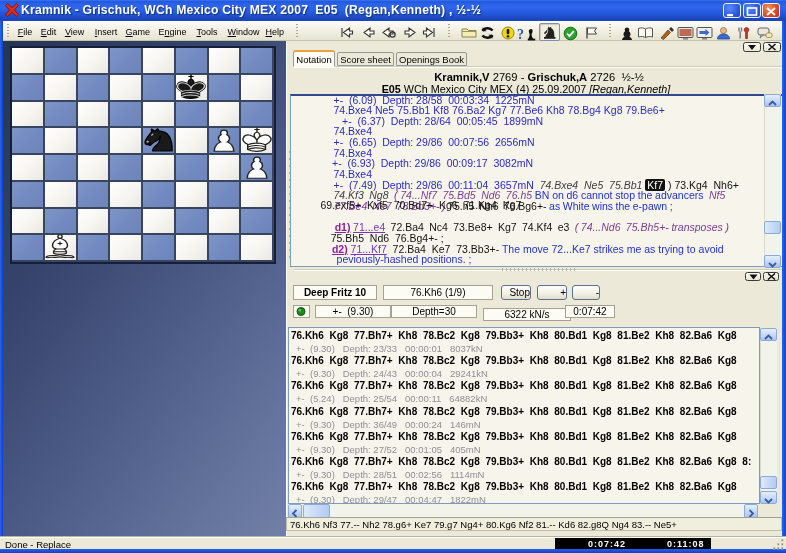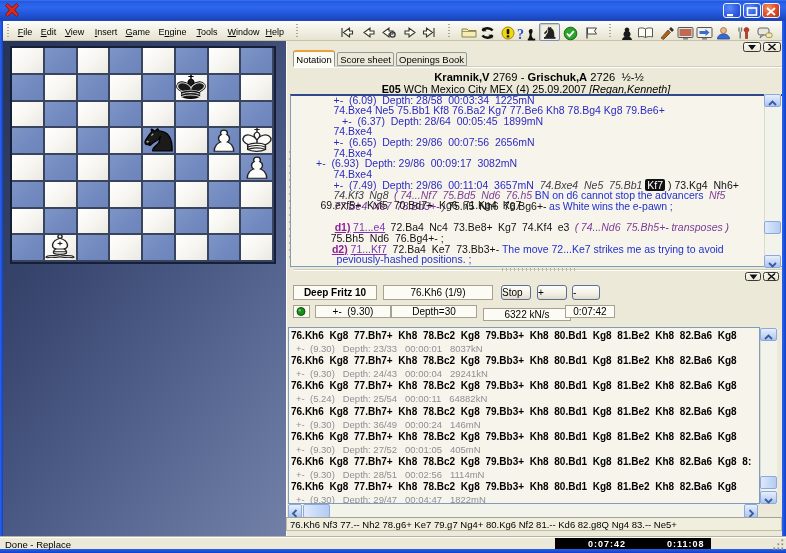--- a/index.html
+++ b/index.html
@@ -74,21 +74,21 @@
 .sthumb { position:absolute; left:0px; width:17px; border:1px solid #8ca8dc; border-radius:2px;
   background:linear-gradient(90deg,#dfeafb 0%,#c8daf7 50%,#b4cbf3 100%); }
 </style></head><body>
 <style>
 
 #engline { position:absolute; left:294px; top:269px; width:488px; height:1px; background:#cfccba; box-shadow:0 1px 0 #fff; }
 .ebox { position:absolute; background:#fdfcf4; border:1px solid #a5a294; font-size:10px;
   text-align:center; color:#000; white-space:pre; }
 .xpbtn { position:absolute; border:1px solid #5f6f94; border-radius:3px;
   background:linear-gradient(180deg,#fefefb 0%,#f2f0e4 60%,#dfdcc8 100%);
-  font-size:10px; text-align:left; color:#000; }
+  font-size:10px; text-align:right; color:#000; }
 #engbox { position:absolute; left:288px; top:327px; width:472px; height:177px;
   background:#f7f5eb; border:1px solid #7f9db9; }
 .el { position:absolute; font-size:10px; white-space:pre; font-weight:bold; color:#000; word-spacing:2.9px; }
 .eg { position:absolute; font-size:9.5px; white-space:pre; color:#8e8e96; }
 
 #hscroll { position:absolute; left:288px; top:504px; width:470px; height:14px; background:#f2f3ea; }
 
 #lastline { position:absolute; left:286px; top:517px; width:496px; height:14px;
   background:#f0eedd; border:1px solid #c0bda9; border-top:1px solid #a5a294; font-size:9.5px;
   color:#000; white-space:pre; line-height:13px; padding-left:3px; }
@@ -98,20 +98,21 @@
 #stattext { position:absolute; left:5px; top:1px; color:#000; font-size:9.5px; }
 #statblack { position:absolute; left:555px; top:0px; width:156px; height:11px; background:#000; }
 .stime { position:absolute; top:1px; font-size:9px; color:#fff; font-weight:bold; letter-spacing:1px;}
 #grip2 { position:absolute; right:2px; top:1px; width:11px; height:11px; }
 </style>
 
 <div id="titlebar">
  <svg id="titleicon" width="14" height="14" viewBox="0 0 14 14">
   <path d="M0.5 2.5 L4.5 7 L0.5 11.5 L2.5 13.5 L7 9.5 L11.5 13.5 L13.5 11.5 L9.5 7 L13.5 2.5 L11.5 0.5 L7 4.5 L2.5 0.5 Z" fill="#d92b1e" stroke="#8c1408" stroke-width="1"></path>
  </svg>
+ <span id="titletext">Kramnik - Grischuk, WCh Mexico City MEX 2007  E05  (Regan,Kenneth) , ½-½</span>
  <div class="tbtn" id="btnmin" style="left:723px"><svg width="16" height="13">
         <rect x="3" y="9" width="6" height="2.2" fill="#fff"></rect>
       </svg></div>
  <div class="tbtn" id="btnmax" style="left:743px"><svg width="16" height="13">
         <rect x="3.5" y="3" width="9" height="7" fill="none" stroke="#fff" stroke-width="1.6"></rect>
       </svg></div>
  <div class="tbtn" id="btnclose" style="left:762px"><svg width="16" height="13">
         <path d="M4 3 L12 10 M12 3 L4 10" stroke="#fff" stroke-width="1.8"></path>
       </svg></div>
 </div>
@@ -364,21 +365,21 @@
 <div id="tabline"></div>
 <div id="nothead1"><b>Kramnik,V</b> 2769 - <b>Grischuk,A</b> 2726&nbsp;&nbsp;½-½</div>
 <div id="nothead2"><b>E05</b> WCh Mexico City MEX (4) 25.09.2007 <i>[Regan,Kenneth]</i></div>
 <div id="notbox"></div>
 <div class="nl" style="left:333.5px;top:93.5px">+-  (6.09)  Depth: 28/58  00:03:34  1225mN</div>
 <div class="nl" style="left:333.5px;top:104.1px">74.Bxe4 Ne5 75.Bb1 Kf8 76.Ba2 Kg7 77.Be6 Kh8 78.Bg4 Kg8 79.Be6+</div>
 <div class="nl" style="left:342px;top:114.8px">+-  (6.37)  Depth: 28/64  00:05:45  1899mN</div>
 <div class="nl" style="left:333.5px;top:125.4px">74.Bxe4</div>
 <div class="nl" style="left:333.5px;top:136.1px">+-  (6.65)  Depth: 29/86  00:07:56  2656mN</div>
 <div class="nl" style="left:333.5px;top:146.7px">74.Bxe4</div>
-<div class="nl" style="left:316px;top:157.4px">+-  (6.93)  Depth: 29/86  00:09:17  3082mN</div>
+<div class="nl" style="left:332px;top:157.4px">+-  (6.93)  Depth: 29/86  00:09:17  3082mN</div>
 <div class="nl" style="left:333.5px;top:168px">74.Bxe4</div>
 <div class="nl" style="left:333.5px;top:178.7px">+-  (7.49)  Depth: 29/86  00:11:04  3657mN  <span class="varD">74.Bxe4  Ne5  75.Bb1 </span><span class="kf7">Kf7</span><span class="mvBlack"> ) 73.Kg4  Nh6+</span></div>
 <div class="nl" style="left:333.5px;top:189.3px;word-spacing:-0.2px"><span class="varD">74.Kf3  Ng8  </span><span class="varP">( 74...Nf7  75.Bd5  Nd6  76.h5 </span><span class="cmt">BN on d6 cannot stop the advancers  </span><span class="varP">Nf5</span></div>
 <div class="nl" style="left:334px;top:200px;word-spacing:-0.4px"><span class="varP">77.Be4  Ne7  78.Bd3+- ) </span><span class="mvBlack">75.h5  Nh6  76.Bg6+- </span><span class="cmt">as White wins the e-pawn ;</span></div>
 <div class="nl" style="left:320.5px;top:199px"><span class="mvBlack">69.exf5+  Kxf5  70.Bd7+  Kg6  71.Kg4  Kg7</span></div>
 <div class="nl" style="left:334.7px;top:221.3px;word-spacing:-0.25px"><span class="dlabel">d1)</span> <span class="lnk">71...e4</span><span class="mvBlack">  72.Ba4  Nc4  73.Be8+  Kg7  74.Kf4  e3  </span><span class="varP">( 74...Nd6  75.Bh5+- transposes )</span></div>
 <div class="nl" style="left:330.7px;top:231.9px"><span class="mvBlack">75.Bh5  Nd6  76.Bg4+- ;</span></div>
 <div class="nl" style="left:331.9px;top:242.6px"><span class="dlabel">d2)</span> <span class="lnk">71...Kf7</span><span class="mvBlack">  72.Ba4  Ke7  73.Bb3+- </span><span class="cmt">The move 72...Ke7 strikes me as trying to avoid</span></div>
 <div class="nl" style="left:336.6px;top:253.2px"><span class="cmt">peviously-hashed positions. ;</span></div>
 

